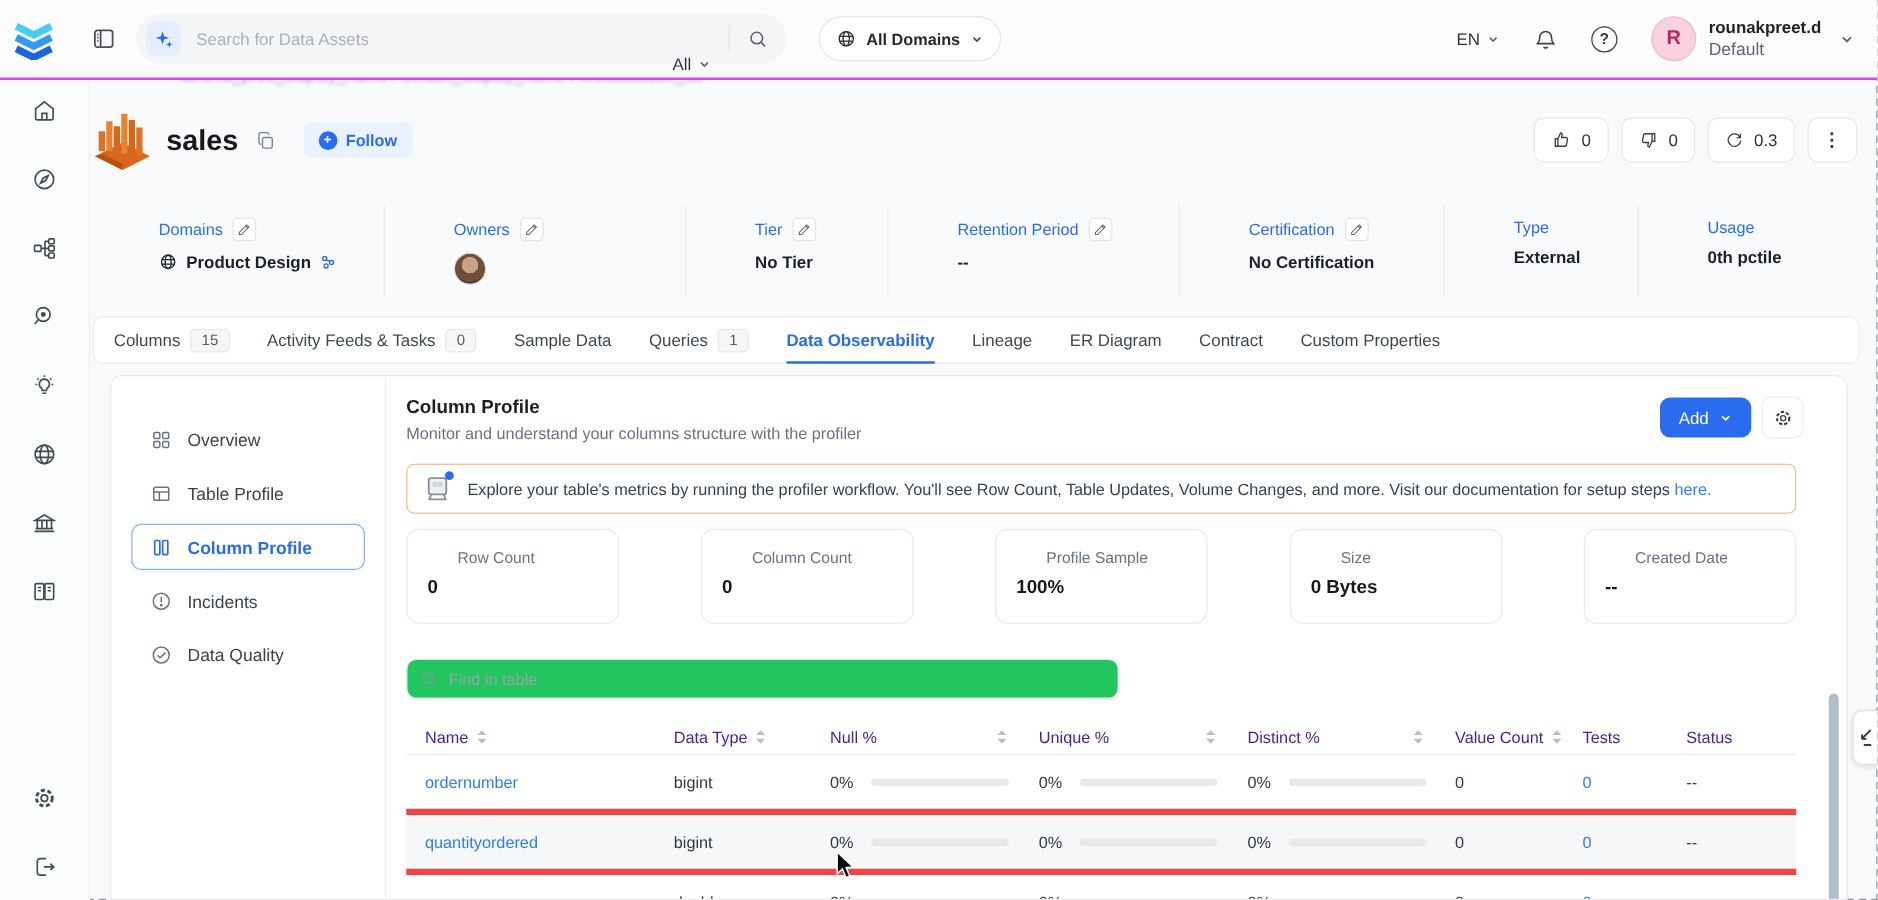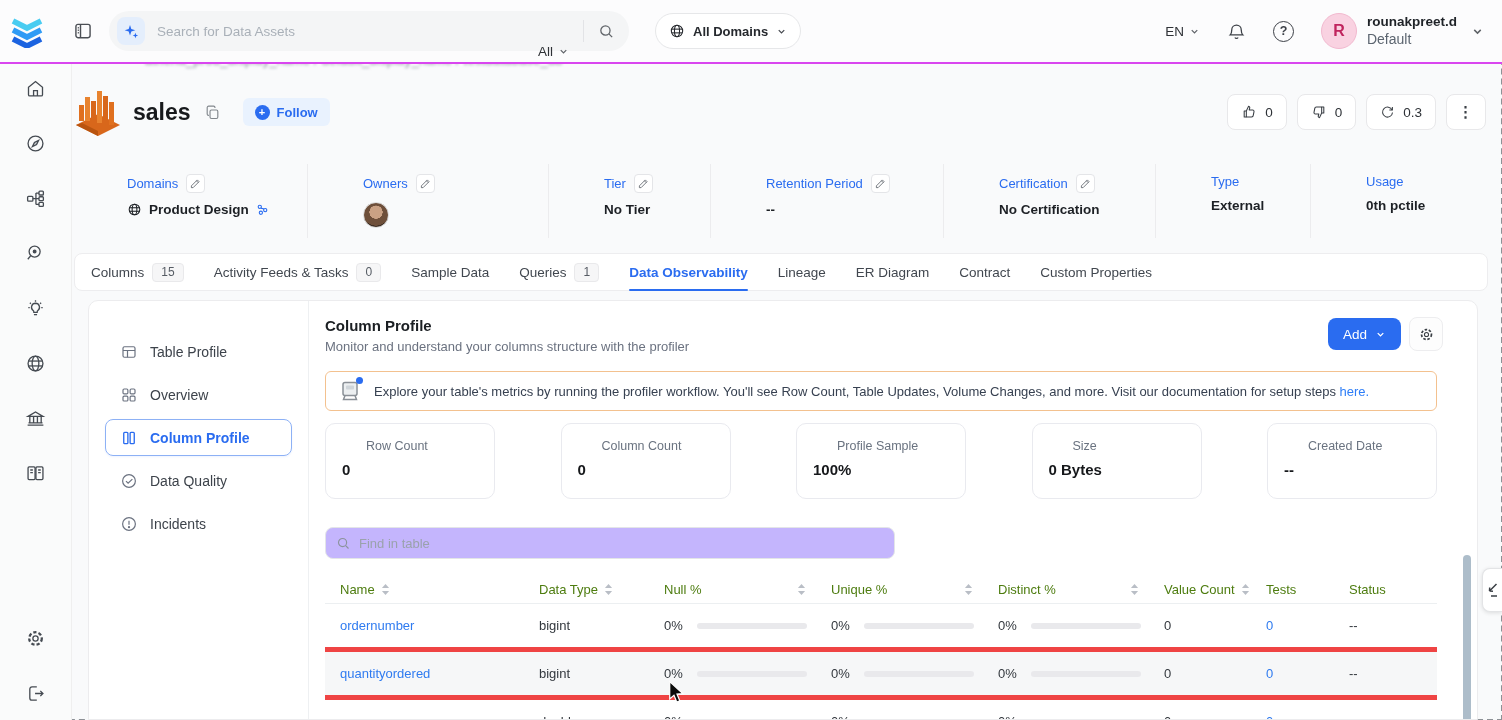--- a/index.html
+++ b/index.html
@@ -102,28 +102,28 @@
   .banner-icon .dot { position:absolute; right:-1px; top:-2px; width:7px; height:7px; border-radius:50%; background:var(--accent); }
   .banner-text { font-size:13px; color:#374151; }
   .banner-link { color:var(--link); cursor:pointer; }
 
   .stats-row { margin-top:12px; display:flex; justify-content:space-between; }
   .stat-card { width:170px; height:76px; border:1px solid #e9eaef; border-radius:10px; padding:15px 16px 0; background:#fff; }
   .stat-label { font-size:12.5px; color:#6a7380;margin-left:24px; }
   .stat-value { font-size:15px; font-weight:bold; color:#16181b; margin-top:8px; }
 
   .find-wrap { margin-top:28px; width:570px; height:32px; border:1px solid #e3e5e8; border-radius:8px;
-               display:flex; align-items:center; padding:0 10px; gap:8px; background:#c4b5fd; }
+               display:flex; align-items:center; padding:0 10px; gap:8px; background:#22c55e; }
   .find-input { flex:1; border:0; outline:0; font-size:13px; color:#333; font-family:inherit; background:transparent; }
   .find-input::placeholder { color:#9aa2ac; }
 
   .ptable { margin-top:17px; }
   .trow { display:grid; grid-template-columns:199px 125px 167px 167px 166px 102px 83px 1fr; align-items:center; }
   .thead { height:28px; border-bottom:1px solid #eceff1; }
-  .th { display:flex; align-items:center; gap:6px; font-size:13px; color:#4d7c0f; padding-left:15px; cursor:pointer; }
+  .th { display:flex; align-items:center; gap:6px; font-size:13px; color:#4c1d95; padding-left:15px; cursor:pointer; }
   .tbody-row { height:48px; border-bottom:5px solid #ef4444; }
   .tbody-row.hovered { background:#f6f7f8; }
   .td { font-size:13px; color:#33383e; padding-left:15px; display:flex; align-items:center; gap:14px; }
   .cell-link { color:#2f7bf0; cursor:pointer; }
   .bar-track { width:110px; height:6px; background:#e9e9ec; border-radius:3px; }
 
   .side-handle { position:absolute; right:0; top:568px; width:20px; height:44px; background:#fff; border:1px solid #e3e4e6;
                  border-right:0; border-radius:8px 0 0 8px; box-shadow:0 1px 4px rgba(0,0,0,.12); z-index:6;
                  display:flex; align-items:center; justify-content:center; cursor:pointer; }
   .cursor { position:absolute; left:668px; top:680px; z-index:9; }
@@ -471,56 +471,56 @@
         </div>
       <div class="tab">
           <span>Custom Properties</span>
         </div>
     </div>
 
     <div class="content-card">
       <div class="inner-nav">
         <div class="nav-item">
           <svg width="18" height="18" viewBox="0 0 24 24" fill="none" stroke="#6b7280" stroke-width="1.6">
-              <rect x="4" y="5" width="16" height="14" rx="2"></rect>
-              <line x1="4" y1="10" x2="20" y2="10"></line>
-              <line x1="10" y1="10" x2="10" y2="19"></line>
-            </svg>
-          <span>Table Profile</span>
-        </div>
-        <div class="nav-item">
-          <svg width="18" height="18" viewBox="0 0 24 24" fill="none" stroke="#6b7280" stroke-width="1.6">
               <rect x="4" y="4" width="6.5" height="6.5" rx="1.5"></rect>
               <rect x="13.5" y="4" width="6.5" height="6.5" rx="1.5"></rect>
               <rect x="4" y="13.5" width="6.5" height="6.5" rx="1.5"></rect>
               <rect x="13.5" y="13.5" width="6.5" height="6.5" rx="1.5"></rect>
             </svg>
           <span>Overview</span>
         </div>
+        <div class="nav-item">
+          <svg width="18" height="18" viewBox="0 0 24 24" fill="none" stroke="#6b7280" stroke-width="1.6">
+              <rect x="4" y="5" width="16" height="14" rx="2"></rect>
+              <line x1="4" y1="10" x2="20" y2="10"></line>
+              <line x1="10" y1="10" x2="10" y2="19"></line>
+            </svg>
+          <span>Table Profile</span>
+        </div>
         <div class="nav-item active">
           <svg width="18" height="18" viewBox="0 0 24 24" fill="none" stroke="#2a6cf0" stroke-width="1.8">
               <rect x="5" y="4.5" width="5.5" height="15" rx="1.2"></rect>
               <rect x="13.5" y="4.5" width="5.5" height="15" rx="1.2"></rect>
             </svg>
           <span>Column Profile</span>
-        </div>
-        <div class="nav-item">
-          <svg width="18" height="18" viewBox="0 0 24 24" fill="none" stroke="#6b7280" stroke-width="1.6">
-              <circle cx="12" cy="12" r="8.5"></circle>
-              <path d="M8 12.2 l2.8 2.8 L16.5 9.5"></path>
-            </svg>
-          <span>Data Quality</span>
         </div>
         <div class="nav-item">
           <svg width="18" height="18" viewBox="0 0 24 24" fill="none" stroke="#6b7280" stroke-width="1.6">
               <circle cx="12" cy="12" r="8.5"></circle>
               <line x1="12" y1="7.5" x2="12" y2="13"></line>
               <circle cx="12" cy="16.2" r=".7" fill="#6b7280"></circle>
             </svg>
           <span>Incidents</span>
+        </div>
+        <div class="nav-item">
+          <svg width="18" height="18" viewBox="0 0 24 24" fill="none" stroke="#6b7280" stroke-width="1.6">
+              <circle cx="12" cy="12" r="8.5"></circle>
+              <path d="M8 12.2 l2.8 2.8 L16.5 9.5"></path>
+            </svg>
+          <span>Data Quality</span>
         </div>
       </div>
 
       <div class="panel">
         <div class="panel-title">Column Profile</div>
         <div class="panel-sub">Monitor and understand your columns structure with the profiler</div>
         <button class="add-btn">
           <span>Add</span>
           <svg width="11" height="11" viewBox="0 0 16 16" fill="none" stroke="#fff" stroke-width="2">
               <path d="M4 6 l4 4 4 -4"></path>

